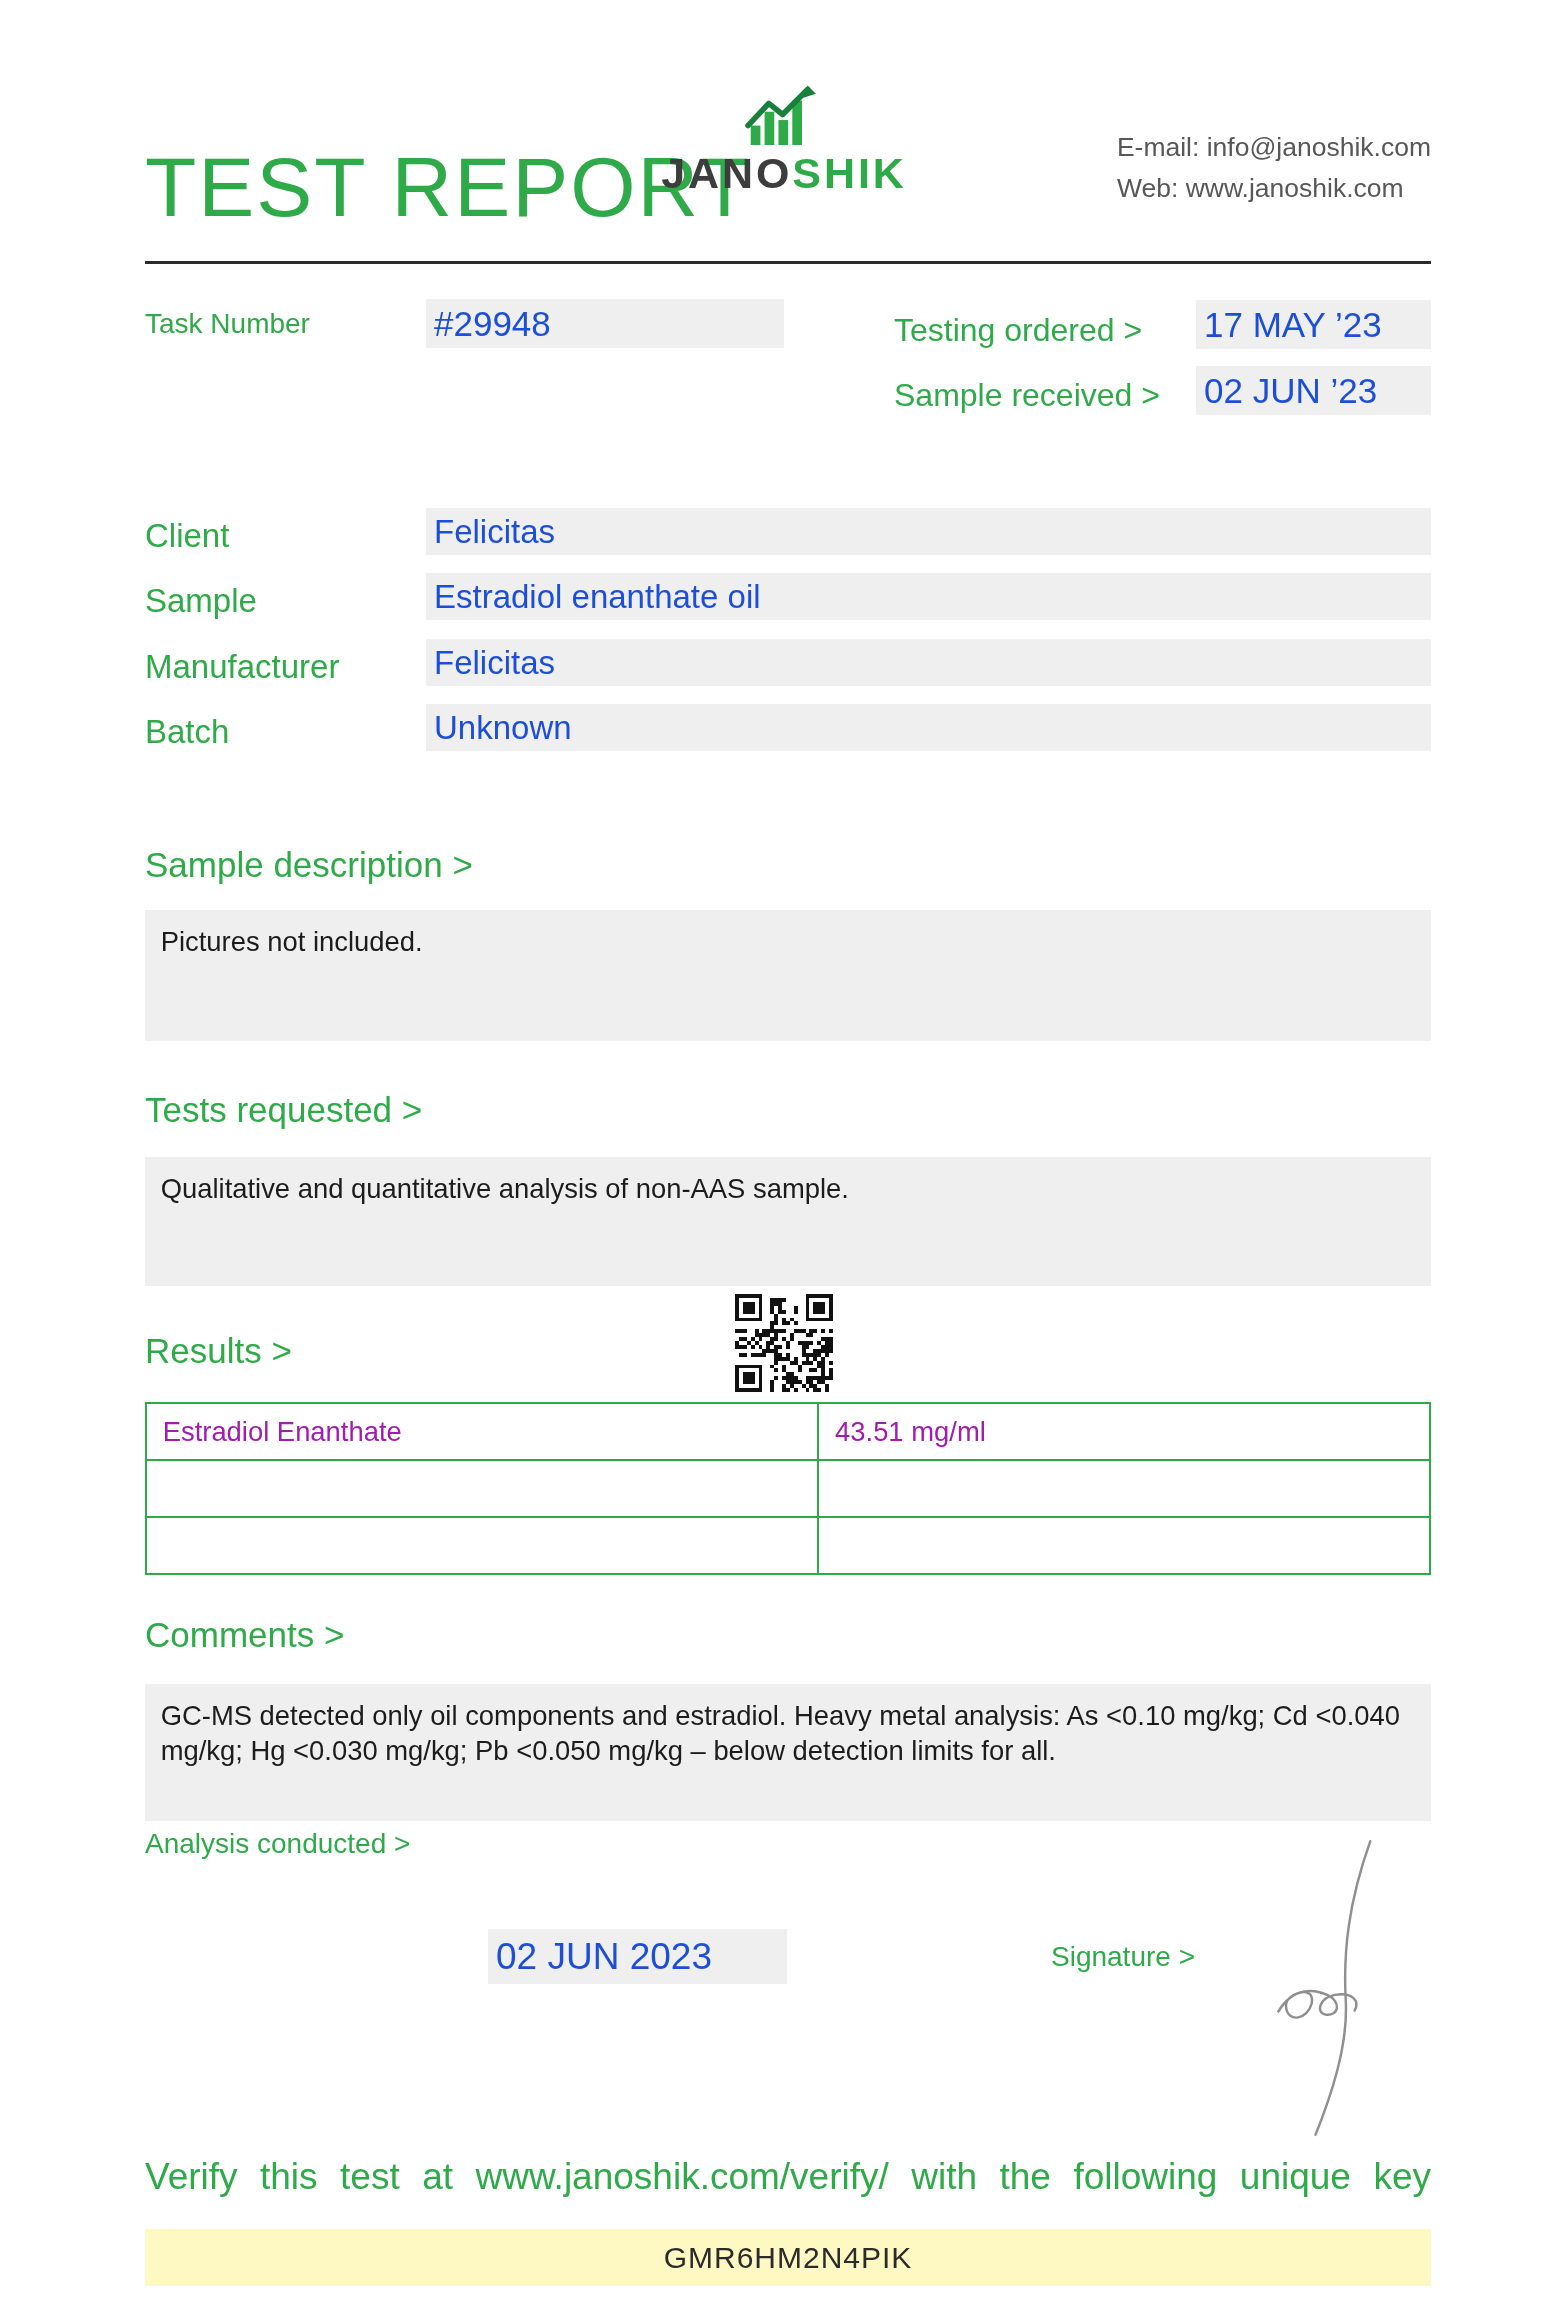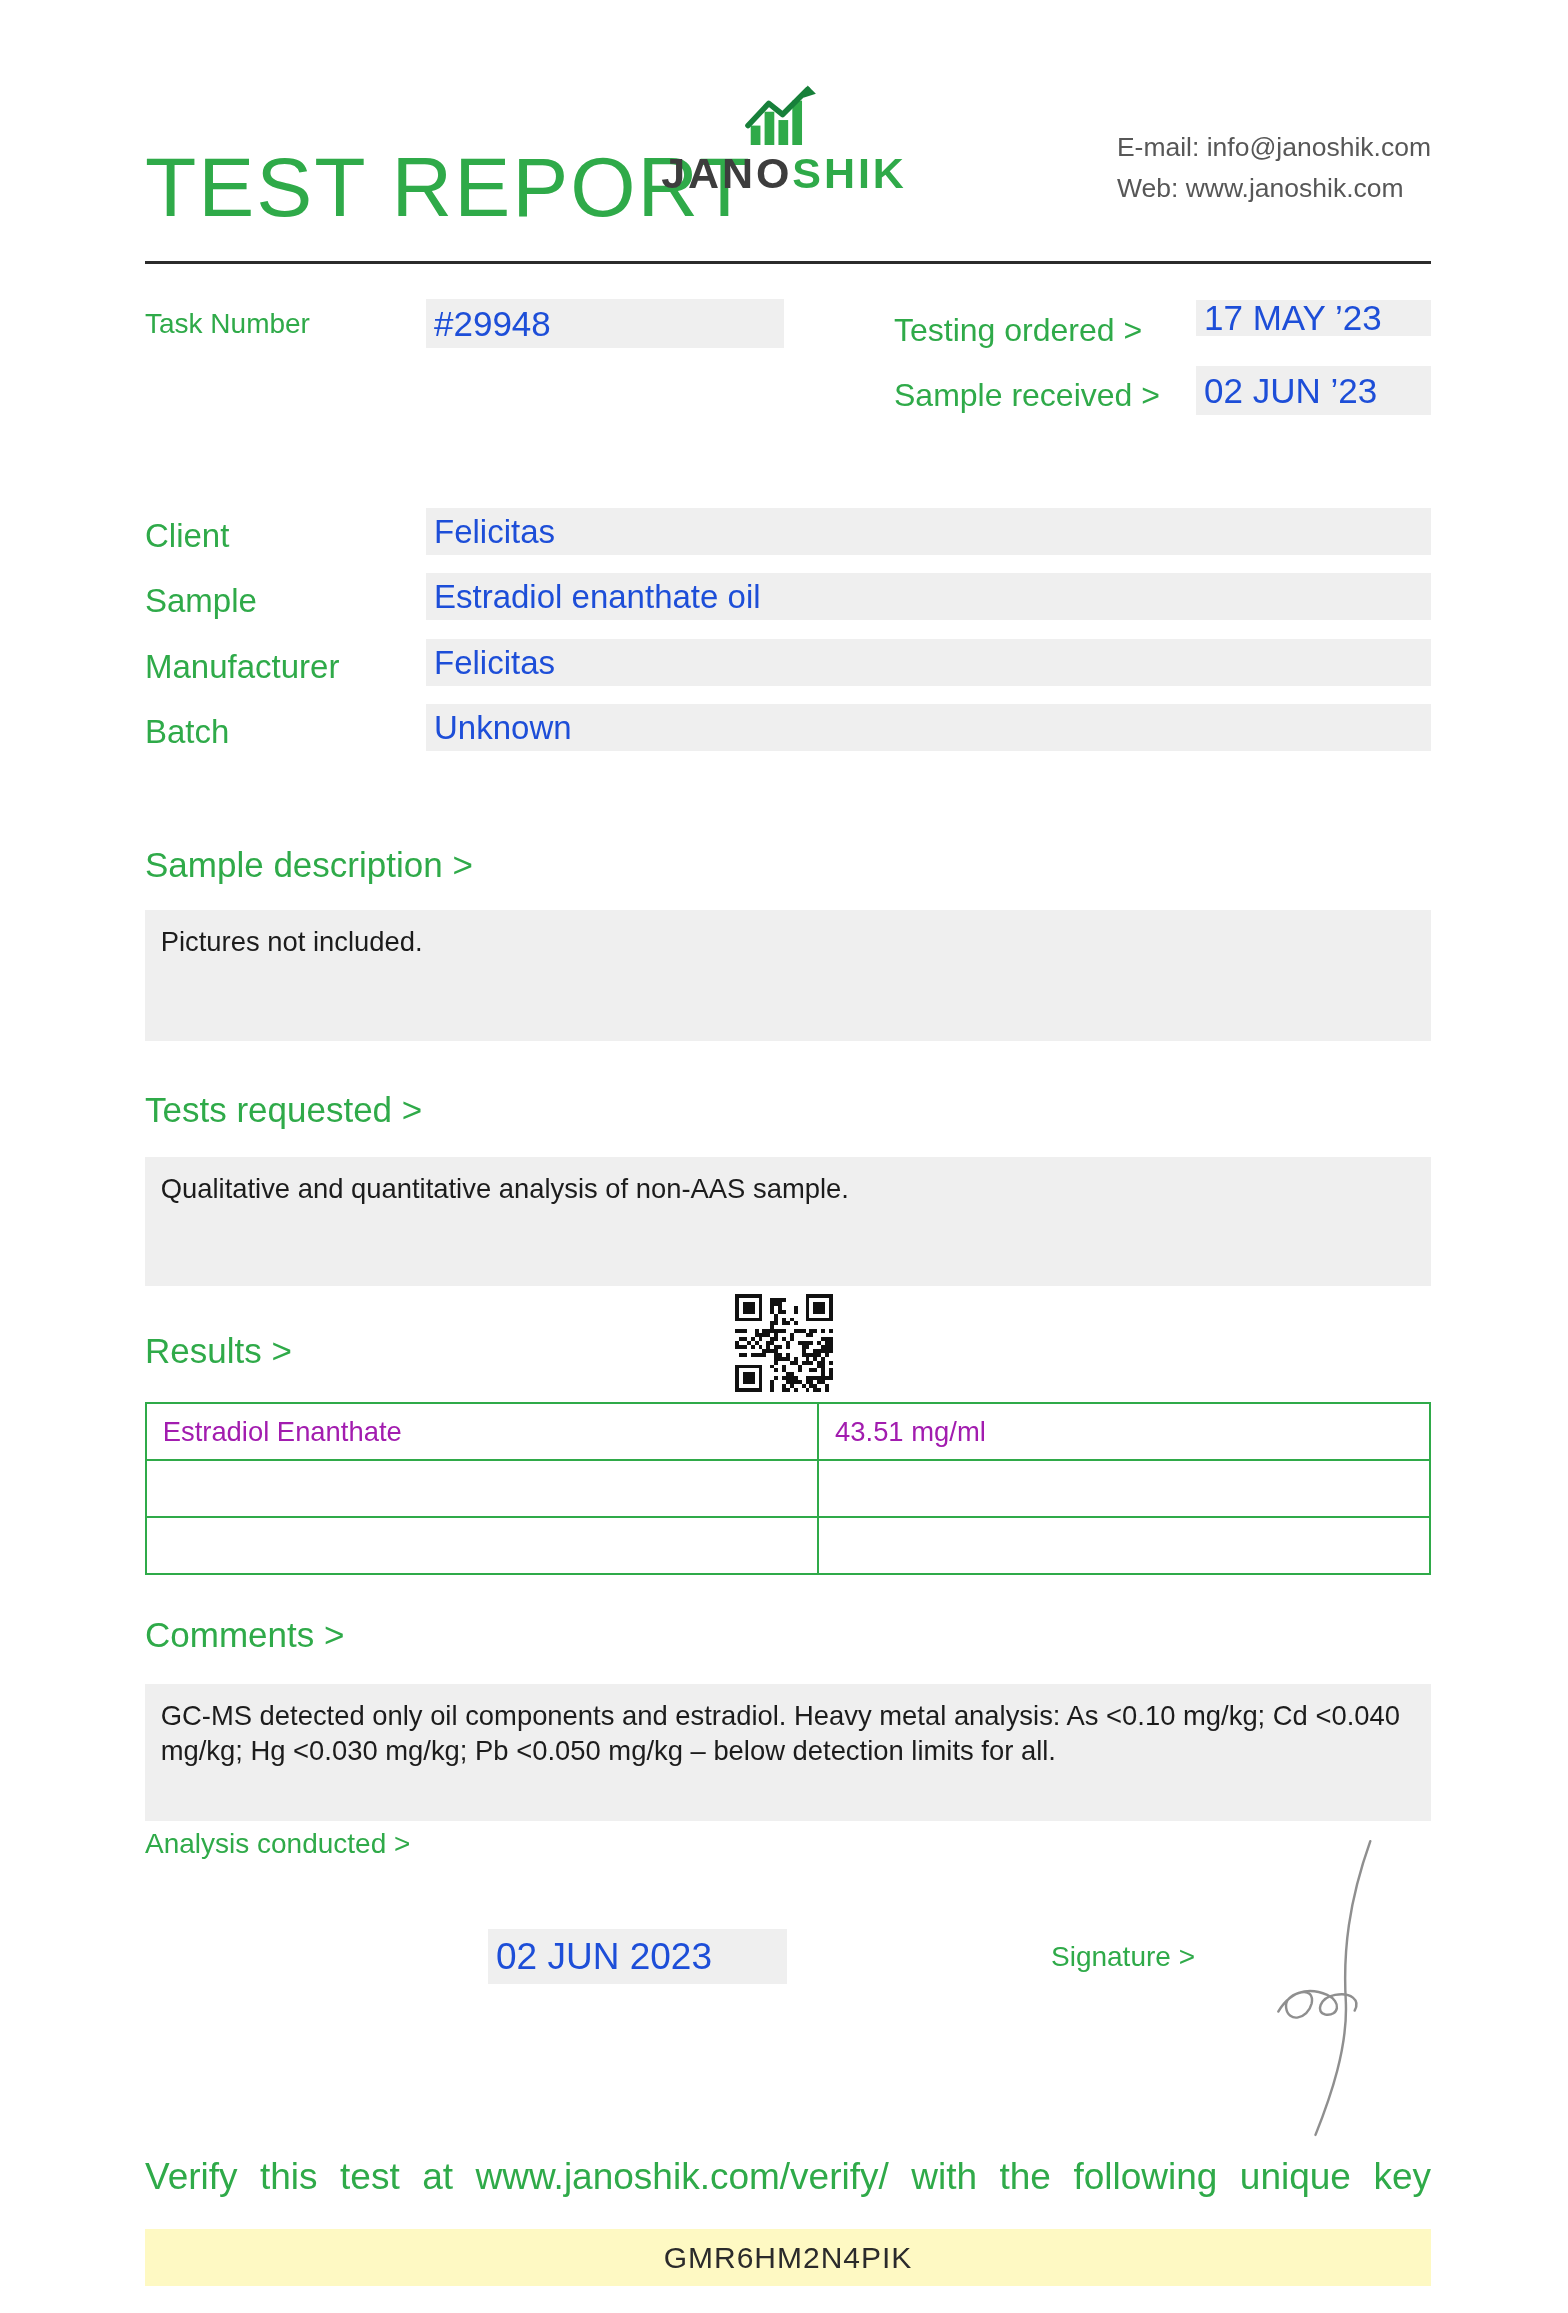--- a/index.html
+++ b/index.html
@@ -27,21 +27,21 @@
 
   .label-lg{font-size:28px;color:#2faa49;white-space:nowrap;}
   .label-md{font-size:33px;color:#2faa49;white-space:nowrap;}
   .valuebox{background:#efefef;display:flex;align-items:center;}
   .valuebox .val{font-size:33px;color:#1d4ed8;padding-left:8px;white-space:nowrap;}
 
   .task-label{left:145px;top:308px;}
   .task-box{left:426px;top:299px;width:358px;height:49px;}
   .task-box .val{font-size:35px;}
   .ordered-label{left:894px;top:312px;font-size:32px;}
-  .ordered-box{left:1196px;top:300px;width:235px;height:36px;}
+  .ordered-box{left:1196px;top:300px;width:235px;height:49px;}
   .ordered-box .val{font-size:35px;}
   .received-label{left:894px;top:377px;font-size:32px;}
   .received-box{left:1196px;top:366px;width:235px;height:49px;}
   .received-box .val{font-size:35px;}
 
   .detail-label{left:145px;}
   .detail-box{left:426px;width:1005px;height:47px;}
 
   .section-heading{font-size:35px;color:#2faa49;white-space:nowrap;}
   .textbox{background:#efefef;left:145px;width:1286px;}

